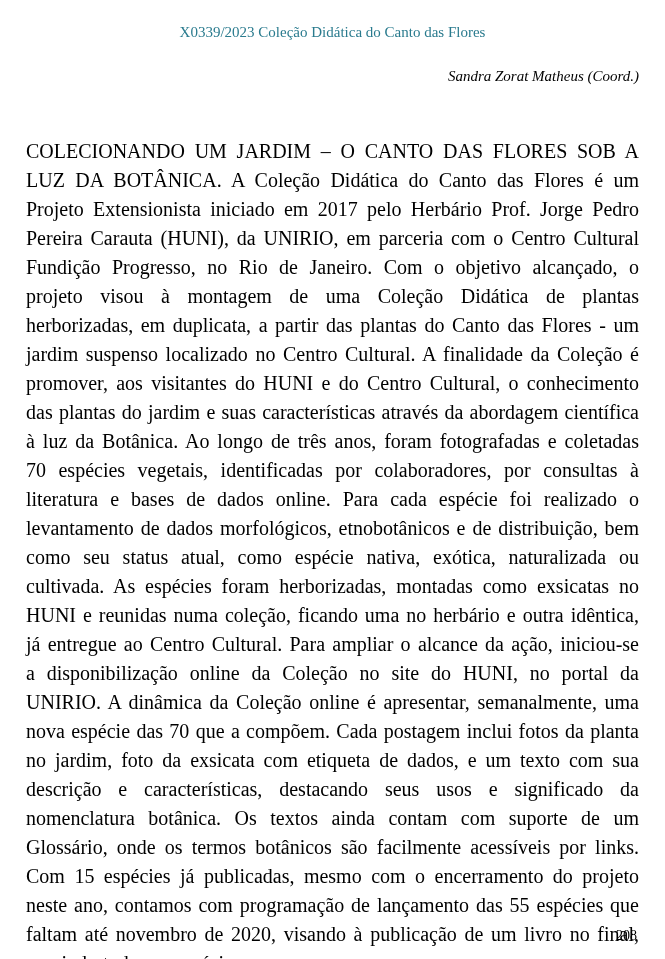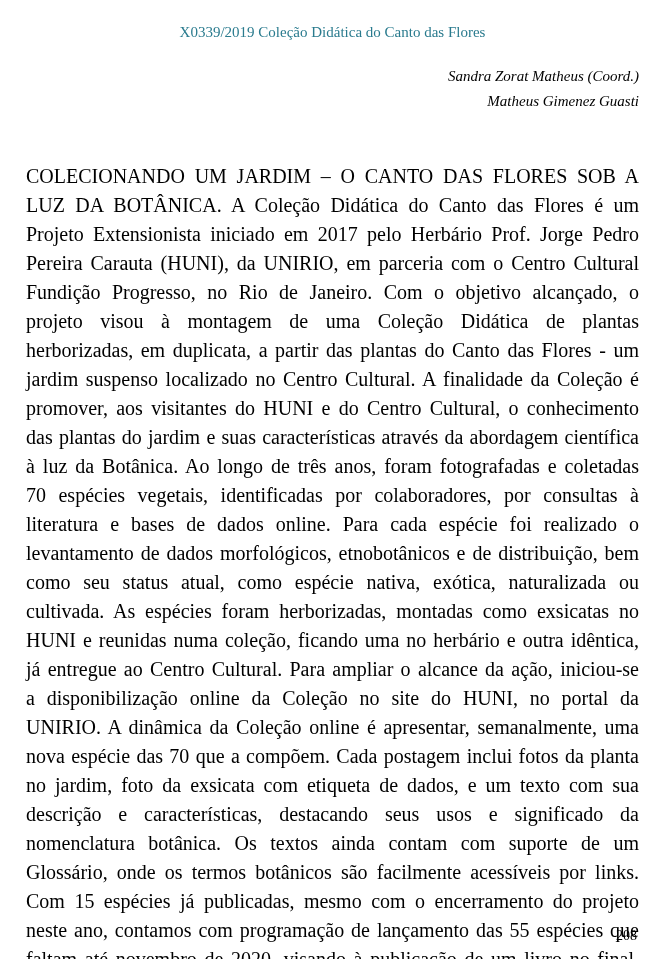--- a/index.html
+++ b/index.html
@@ -53,24 +53,23 @@
     right: 28px;
     font-size: 14px;
     line-height: 18px;
   }
 </style>
 </head>
 <body>
 
 <div class="page">
 
-  <h1 class="doc-title">X0339/2019 Coleção Didática do Canto das Flores</h1>
+  <h1 class="doc-title">X0339/2023 Coleção Didática do Canto das Flores</h1>
 
   <div class="authors">
     <span class="author-line">Sandra Zorat Matheus (Coord.)</span>
-    <span class="author-line">Matheus Gimenez Guasti</span>
   </div>
 
   <p class="abstract">COLECIONANDO UM JARDIM – O CANTO DAS FLORES SOB A LUZ DA BOTÂNICA. A Coleção Didática do Canto das Flores é um Projeto Extensionista iniciado em 2017 pelo Herbário Prof. Jorge Pedro Pereira Carauta (HUNI), da UNIRIO, em parceria com o Centro Cultural Fundição Progresso, no Rio de Janeiro. Com o objetivo alcançado, o projeto visou à montagem de uma Coleção Didática de plantas herborizadas, em duplicata, a partir das plantas do Canto das Flores - um jardim suspenso localizado no Centro Cultural. A finalidade da Coleção é promover, aos visitantes do HUNI e do Centro Cultural, o conhecimento das plantas do jardim e suas características através da abordagem científica à luz da Botânica. Ao longo de três anos, foram fotografadas e coletadas 70 espécies vegetais, identificadas por colaboradores, por consultas à literatura e bases de dados online. Para cada espécie foi realizado o levantamento de dados morfológicos, etnobotânicos e de distribuição, bem como seu status atual, como espécie nativa, exótica, naturalizada ou cultivada. As espécies foram herborizadas, montadas como exsicatas no HUNI e reunidas numa coleção, ficando uma no herbário e outra idêntica, já entregue ao Centro Cultural. Para ampliar o alcance da ação, iniciou-se a disponibilização online da Coleção no site do HUNI, no portal da UNIRIO. A dinâmica da Coleção online é apresentar, semanalmente, uma nova espécie das 70 que a compõem. Cada postagem inclui fotos da planta no jardim, foto da exsicata com etiqueta de dados, e um texto com sua descrição e características, destacando seus usos e significado da nomenclatura botânica. Os textos ainda contam com suporte de um Glossário, onde os termos botânicos são facilmente acessíveis por links. Com 15 espécies já publicadas, mesmo com o encerramento do projeto neste ano, contamos com programação de lançamento das 55 espécies que faltam até novembro de 2020, visando à publicação de um livro no final, reunindo todas as espécies.</p>
 
   <div class="page-number">208</div>
 
 </div>
 
 </body></html>

